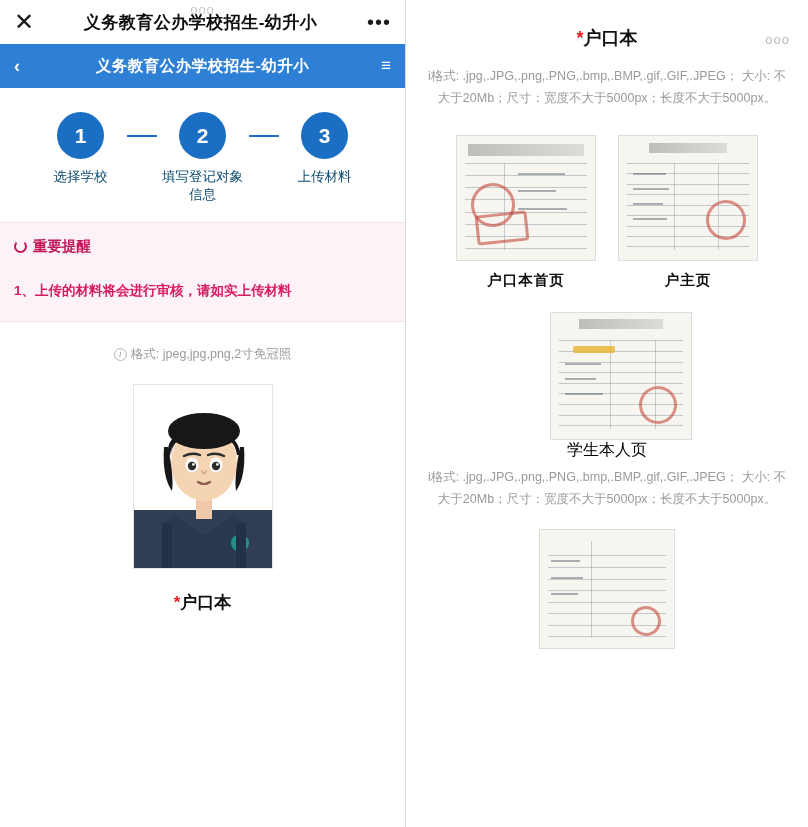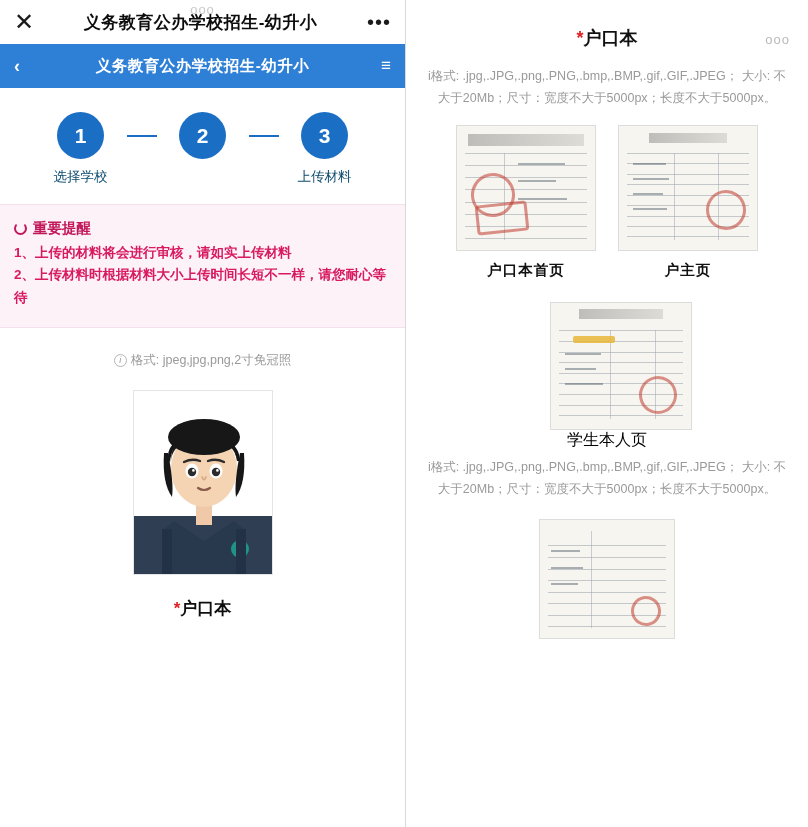--- a/index.html
+++ b/index.html
@@ -59,21 +59,21 @@
   .step-line {
     width: 30px; height: 2px; background: #1a6fc4; margin-top: 23px; flex: none;
   }
 
   .notice {
     background: #fdf2f8; border-top: 1px solid #f3e2ee; border-bottom: 1px solid #f3e2ee;
     padding: 14px 14px 18px 14px;
   }
   .notice-head {
     display: flex; align-items: center; gap: 6px;
-    font-size: 14.5px; font-weight: 700; color: #c2185b; margin-bottom: 4px;
+    font-size: 14.5px; font-weight: 700; color: #c2185b; margin-bottom: 24px;
   }
   .notice-head .ring {
     display: inline-block; width: 13px; height: 13px; border: 2px solid #c2185b;
     border-radius: 50%; border-top-color: transparent;
   }
   .notice-line {
     font-size: 13.5px; color: #d81b60; line-height: 1.65; font-weight: 600;
   }
 
   .section { padding: 22px 14px 0 14px; text-align: center; }
@@ -102,21 +102,21 @@
     padding: 0 14px;
   }
   .r-head {
     display: flex; align-items: center; justify-content: center;
     position: relative; padding: 26px 0 10px 0;
   }
   .r-head .t { font-size: 18px; font-weight: 700; color: #111; }
   .r-dots {
     position: absolute; right: 4px; top: 32px; color: #b9b9b9; font-size: 13px; letter-spacing: 1px;
   }
-  .doc-row { display: flex; justify-content: center; gap: 22px; margin-top: 15px; }
+  .doc-row { display: flex; justify-content: center; gap: 22px; margin-top: 25px; }
   .doc { width: 140px; text-align: center; }
   .doc .img {
     width: 140px; height: 126px; border: 1px solid #dcdcdc; background: #f6f4ef; position: relative; overflow: hidden;
   }
   .doc .cap { font-size: 14.5px; color: #111; font-weight: 700; margin-top: 10px; letter-spacing: 1px; }
   .doc-single { margin: 22px auto 0 auto; width: 114px; text-align: center; }
 
   
   .scan { position: absolute; inset: 0; background: #f7f5ef; }
   .scan .hdr {
@@ -166,35 +166,35 @@
     </div>
 
     <div class="steps">
       <div class="step">
         <div class="bubble">1</div>
         <div class="lbl">选择学校</div>
       </div>
       <div class="step-line"></div>
       <div class="step">
         <div class="bubble">2</div>
+        <div class="lbl">填写登记对象信息</div>
       </div>
       <div class="step-line"></div>
       <div class="step">
         <div class="bubble">3</div>
         <div class="lbl">上传材料</div>
       </div>
     </div>
 
     <div class="notice">
       <div class="notice-head">
         <span class="ring"></span>
         <span>重要提醒</span>
       </div>
       <div class="notice-line">1、上传的材料将会进行审核，请如实上传材料</div>
-      <div class="notice-line">2、上传材料时根据材料大小上传时间长短不一样，请您耐心等待</div>
     </div>
 
     <div class="section">
       <div class="fmt">
         <span class="i">i</span><span>格式: jpeg,jpg,png,2寸免冠照</span>
       </div>
       <div class="photo-wrap">
         <div class="avatar">
           <svg viewBox="0 0 140 185" width="140" height="185">
             <rect x="0" y="0" width="140" height="185" fill="#ffffff"></rect>

